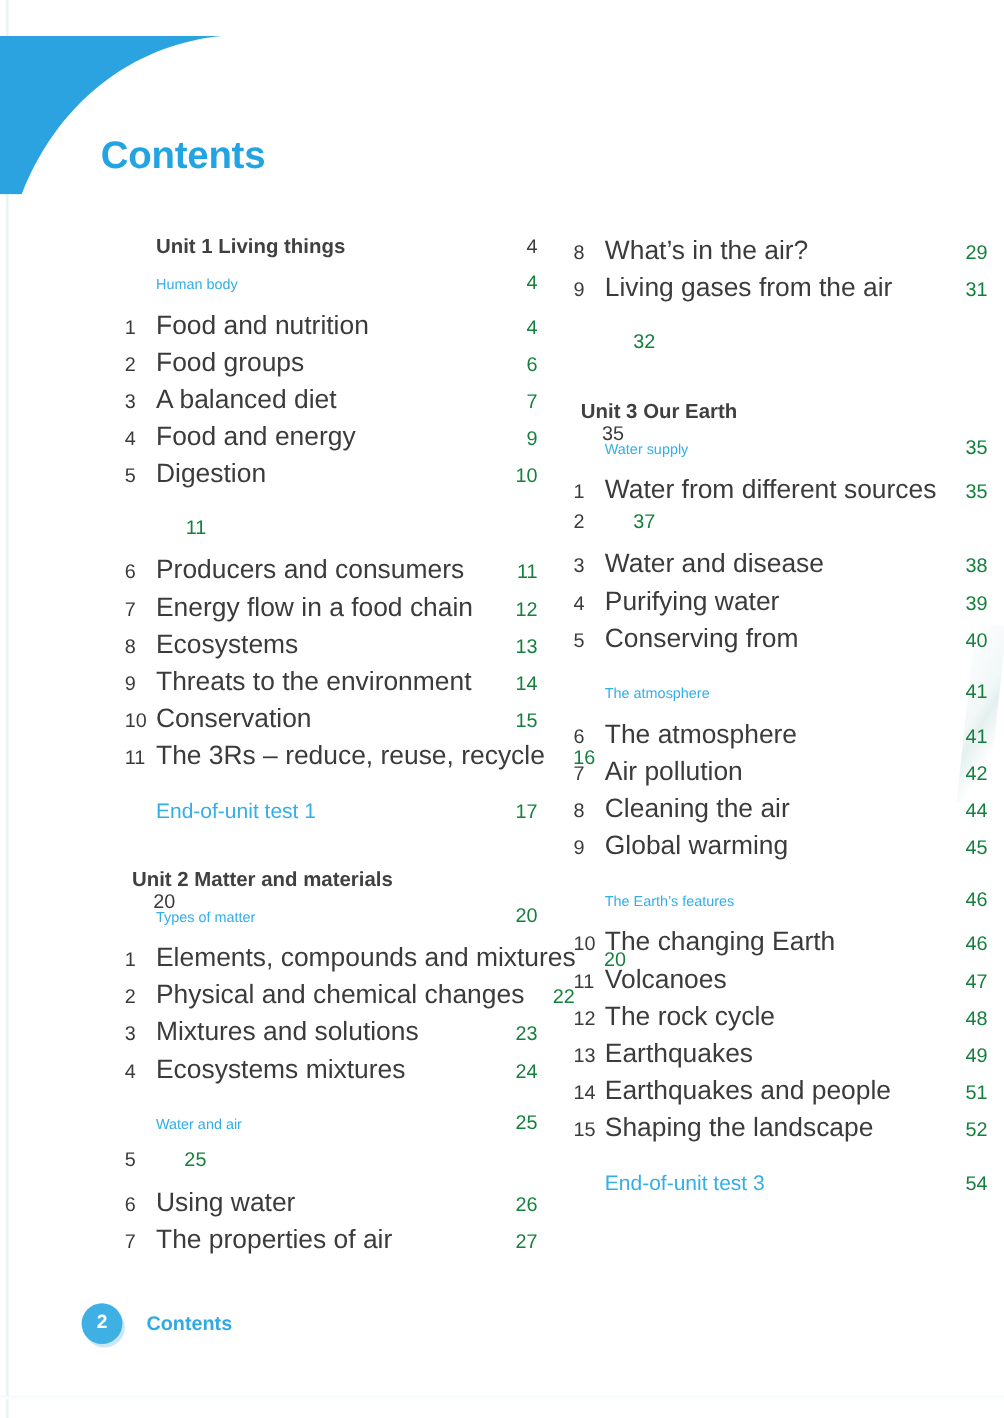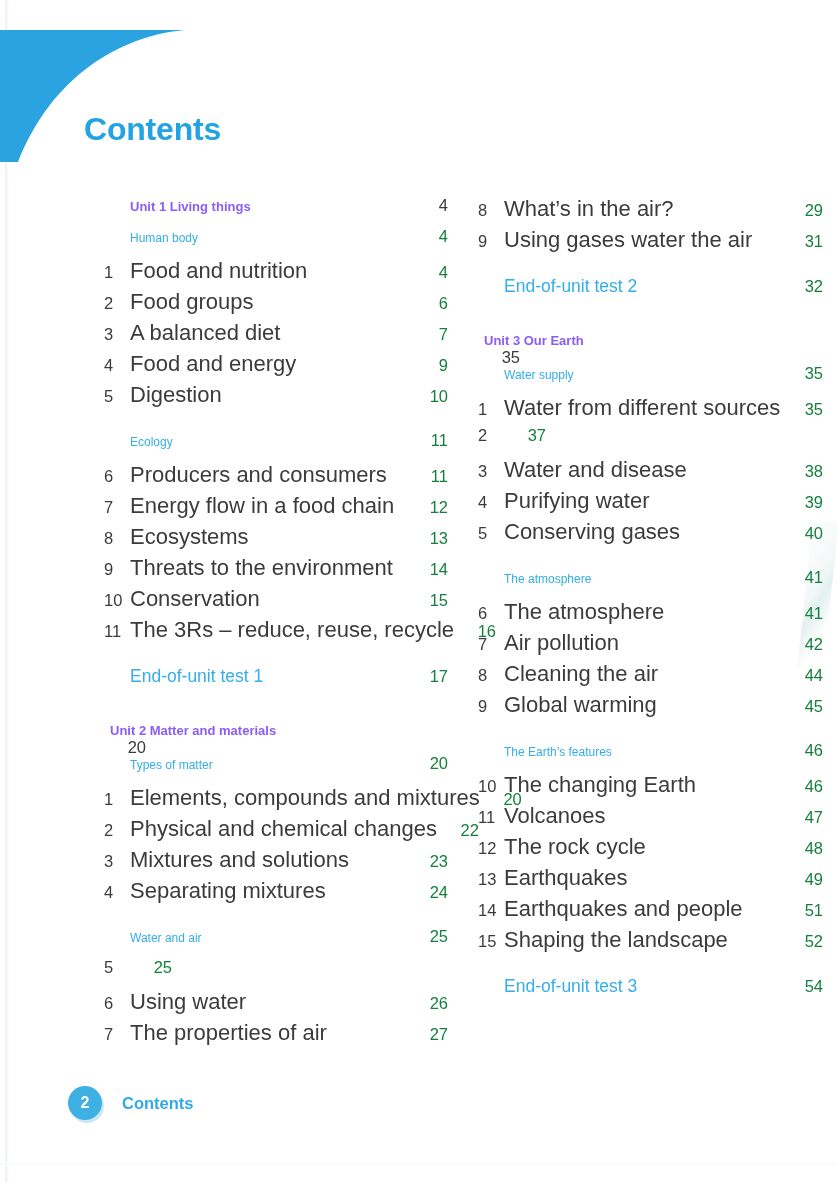--- a/index.html
+++ b/index.html
@@ -110,23 +110,23 @@
     flex: 0 0 auto;
     font-size: 16.5px;
     color: #15803d;
     text-align: right;
   }
   .col-left  .page-no { width: 36px; margin-left: 6px; }
   .col-right .page-no { width: 36px; margin-left: 6px; }
 
   
   .toc-row.unit .title {
-    color: #8b5cf6;
+    color: #404040;
     font-weight: bold;
-    font-size: 13px;
+    font-size: 17px;
   }
   .toc-row.unit .page-no { color: #3b3b3b; }
 
   
   .toc-row.section .title {
     color: #33aee8;
     font-size: 12px;
   }
 
   
@@ -213,21 +213,20 @@
           <span class="title">Food and energy</span>
           <span class="page-no">9</span>
         </div>
         <div class="toc-row entry">
           <span class="num">5</span>
           <span class="title">Digestion</span>
           <span class="page-no">10</span>
         </div>
         <div class="toc-row section gap-before">
           <span class="num"></span>
-          <span class="title">Ecology</span>
           <span class="page-no">11</span>
         </div>
         <div class="toc-row entry">
           <span class="num">6</span>
           <span class="title">Producers and consumers</span>
           <span class="page-no">11</span>
         </div>
         <div class="toc-row entry">
           <span class="num">7</span>
           <span class="title">Energy flow in a food chain</span>
@@ -278,21 +277,21 @@
           <span class="title">Physical and chemical changes</span>
           <span class="page-no">22</span>
         </div>
         <div class="toc-row entry">
           <span class="num">3</span>
           <span class="title">Mixtures and solutions</span>
           <span class="page-no">23</span>
         </div>
         <div class="toc-row entry">
           <span class="num">4</span>
-          <span class="title">Separating mixtures</span>
+          <span class="title">Ecosystems mixtures</span>
           <span class="page-no">24</span>
         </div>
         <div class="toc-row section gap-before">
           <span class="num"></span>
           <span class="title">Water and air</span>
           <span class="page-no">25</span>
         </div>
         <div class="toc-row entry">
           <span class="num">5</span>
           <span class="page-no">25</span>
@@ -309,26 +308,25 @@
         </div>
       </div>
     <div class="col col-right" id="col-right">
         <div class="toc-row entry">
           <span class="num">8</span>
           <span class="title">What’s in the air?</span>
           <span class="page-no">29</span>
         </div>
         <div class="toc-row entry">
           <span class="num">9</span>
-          <span class="title">Using gases water the air</span>
+          <span class="title">Living gases from the air</span>
           <span class="page-no">31</span>
         </div>
         <div class="toc-row test gap-before">
           <span class="num"></span>
-          <span class="title">End-of-unit test 2</span>
           <span class="page-no">32</span>
         </div>
         <div class="toc-row unit gap-before-lg">
           <span class="num"></span>
           <span class="title">Unit 3 Our Earth</span>
           <span class="page-no">35</span>
         </div>
         <div class="toc-row section">
           <span class="num"></span>
           <span class="title">Water supply</span>
@@ -348,21 +346,21 @@
           <span class="title">Water and disease</span>
           <span class="page-no">38</span>
         </div>
         <div class="toc-row entry">
           <span class="num">4</span>
           <span class="title">Purifying water</span>
           <span class="page-no">39</span>
         </div>
         <div class="toc-row entry">
           <span class="num">5</span>
-          <span class="title">Conserving gases</span>
+          <span class="title">Conserving from</span>
           <span class="page-no">40</span>
         </div>
         <div class="toc-row section gap-before">
           <span class="num"></span>
           <span class="title">The atmosphere</span>
           <span class="page-no">41</span>
         </div>
         <div class="toc-row entry">
           <span class="num">6</span>
           <span class="title">The atmosphere</span>

